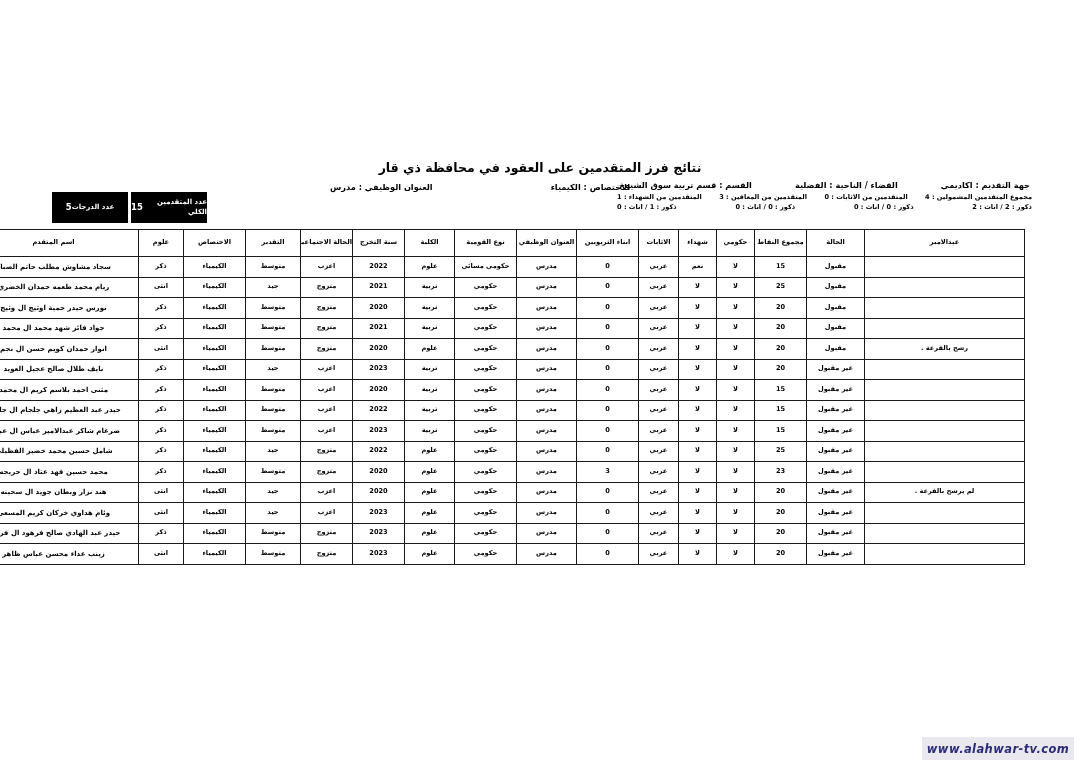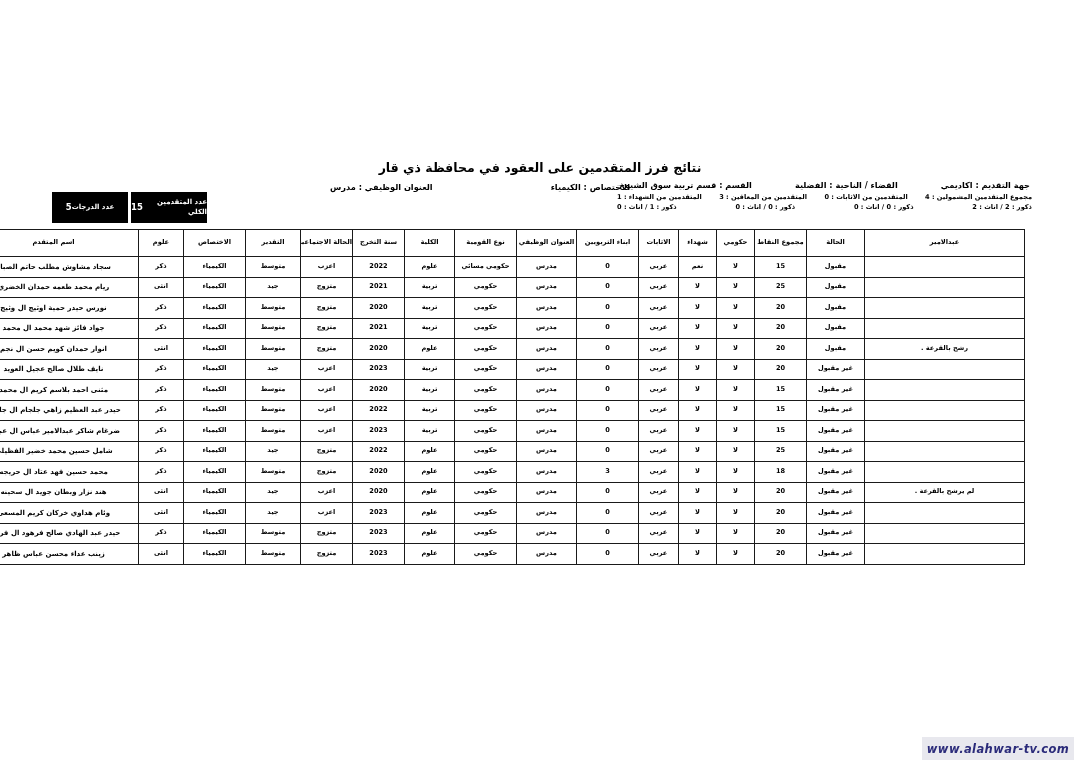--- a/index.html
+++ b/index.html
@@ -439,21 +439,21 @@
             <td>2022</td>
             <td>متزوج</td>
             <td>جيد</td>
             <td>الكيمياء</td>
             <td>ذكر</td>
             <td class="name-cell">شامل حسين محمد خضير الفظيلي</td>
           </tr>
           <tr>
             <td class="notes-cell"></td>
             <td>غير مقبول</td>
-            <td>18</td>
+            <td>23</td>
             <td>لا</td>
             <td>لا</td>
             <td>عربي</td>
             <td>3</td>
             <td>مدرس</td>
             <td>حكومي</td>
             <td>علوم</td>
             <td>2020</td>
             <td>متزوج</td>
             <td>متوسط</td>

